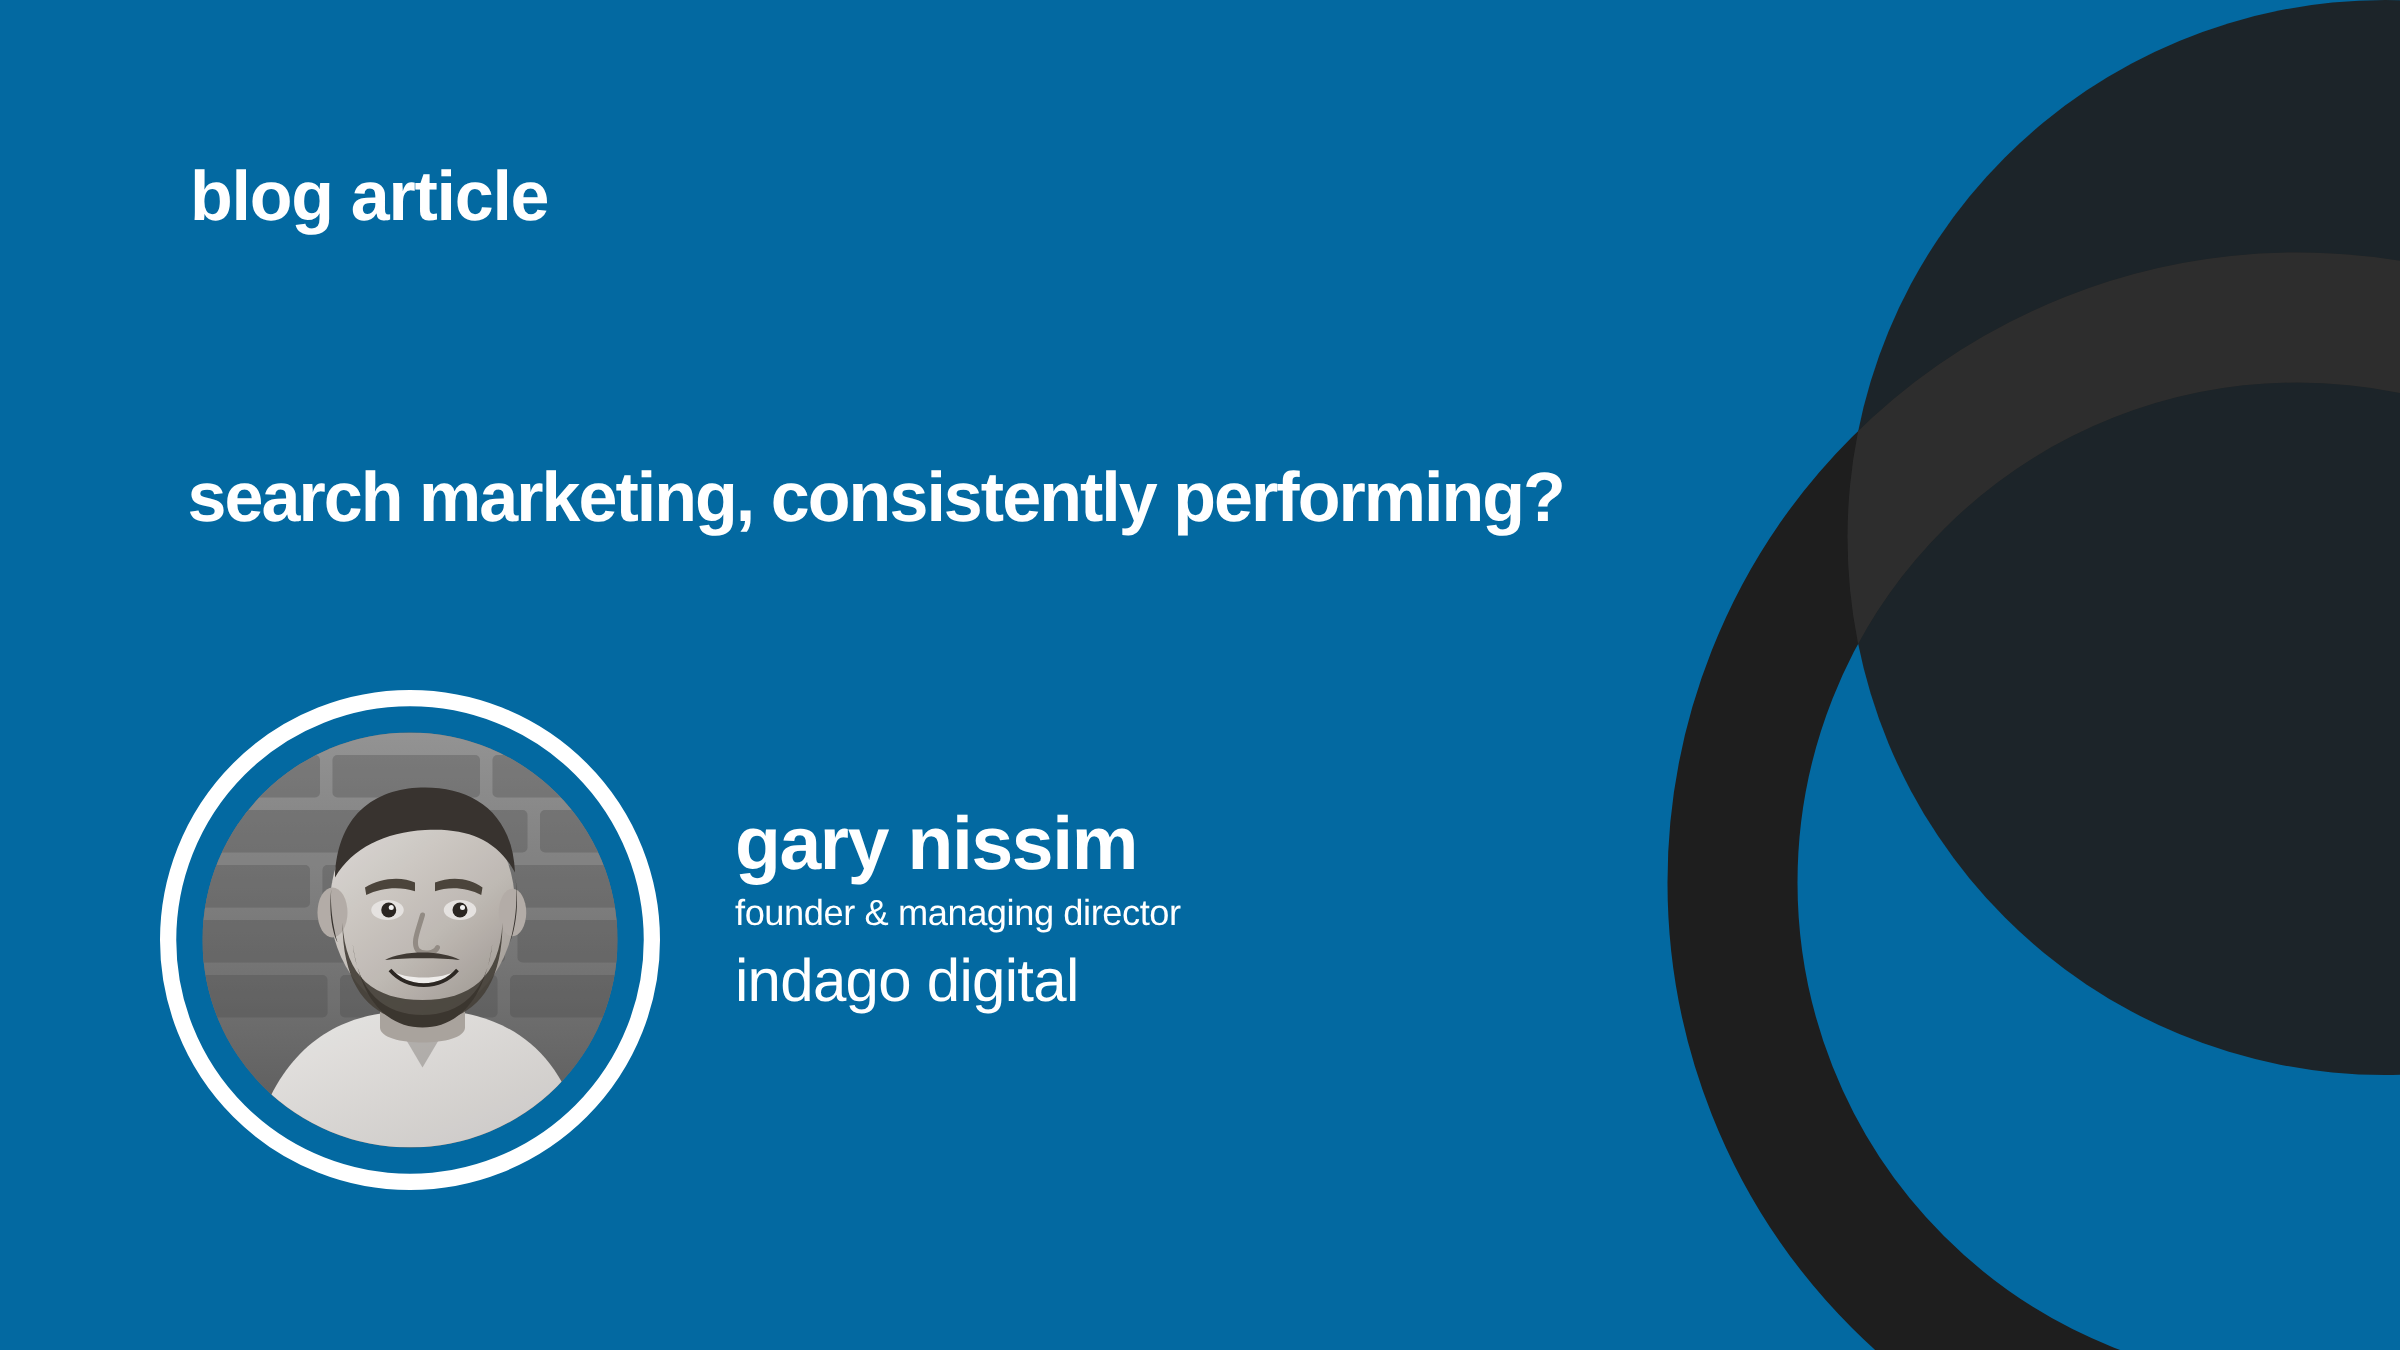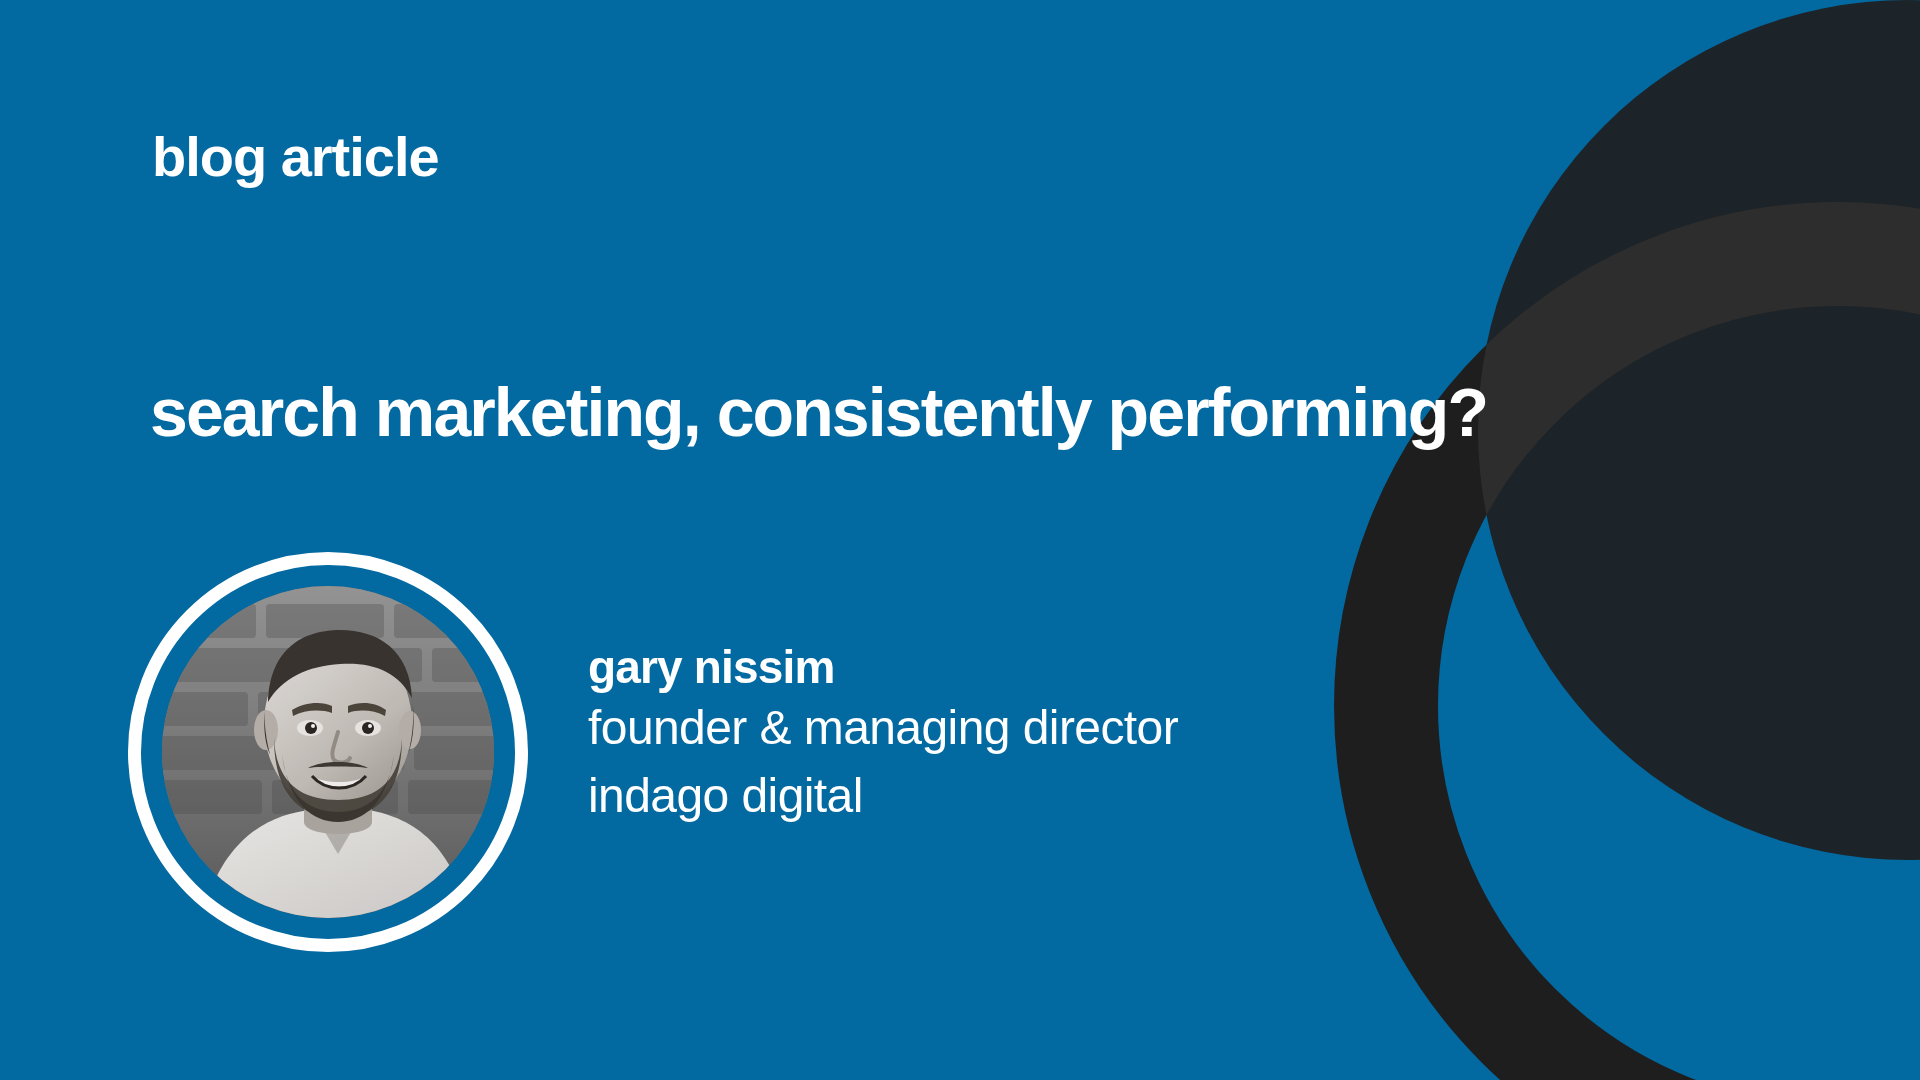--- a/index.html
+++ b/index.html
@@ -37,21 +37,21 @@
     line-height: 1.05;
     white-space: nowrap;
   }
 
   
   .headline {
     position: absolute;
     left: 150px;
     top: 330px;
     color: #ffffff;
-    font-size: 68px;
+    font-size: 56px;
     font-weight: 700;
     letter-spacing: -0.028em;
     line-height: 1.08;
     white-space: nowrap;
   }
 
   
   .avatar-wrap {
     position: absolute;
     left: 128px;
@@ -79,28 +79,28 @@
   .avatar-photo svg { display: block; width: 100%; height: 100%; }
 
   
   .speaker {
     position: absolute;
     left: 588px;
     top: 640px;
     color: #ffffff;
   }
   .speaker-name {
-    font-size: 46px;
+    font-size: 60px;
     font-weight: 700;
     letter-spacing: -0.018em;
     line-height: 1.18;
     white-space: nowrap;
   }
   .speaker-role {
-    font-size: 48px;
+    font-size: 29px;
     font-weight: 400;
     letter-spacing: -0.012em;
     line-height: 1.42;
     white-space: nowrap;
   }
   .speaker-org {
     font-size: 48px;
     font-weight: 400;
     letter-spacing: -0.012em;
     line-height: 1.42;

